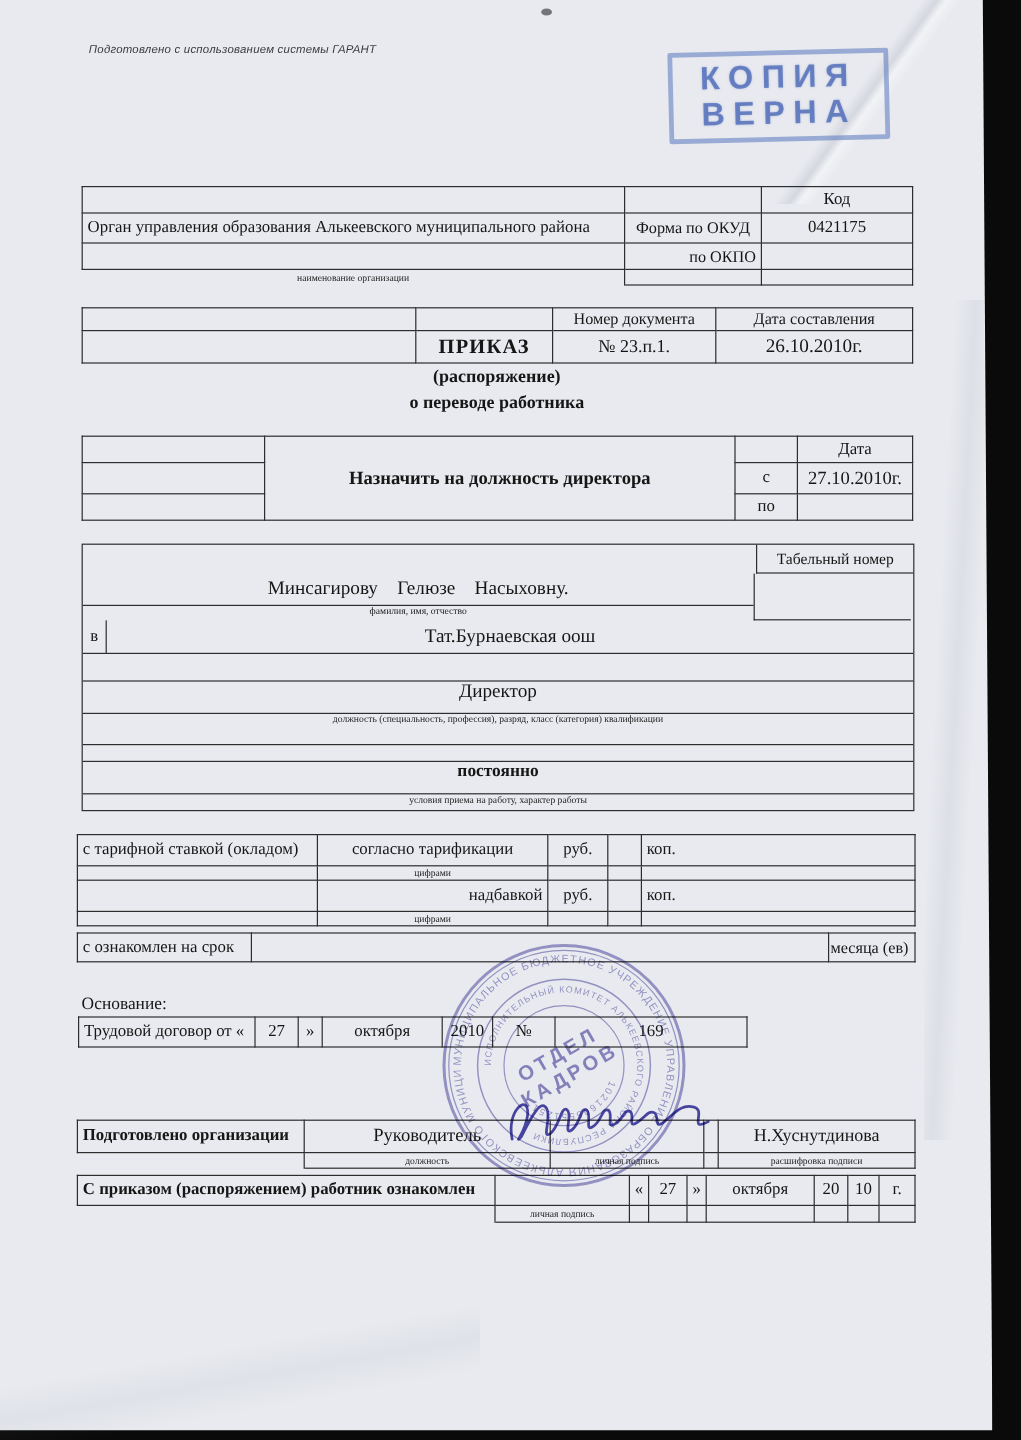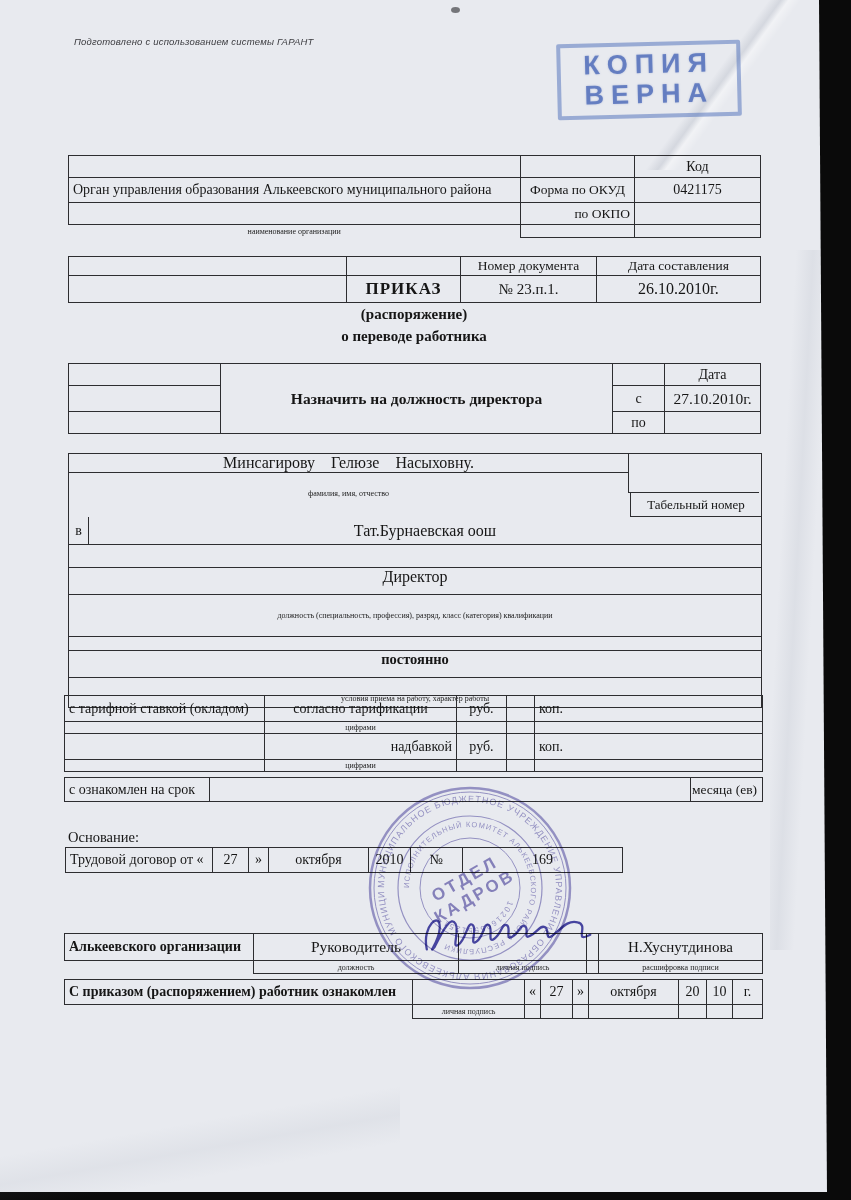--- a/index.html
+++ b/index.html
@@ -22,21 +22,21 @@
   
   .copystamp{position:absolute;left:557px;top:42px;width:176px;padding:3px 0 5px 0;
          border:4px solid rgba(88,118,190,.55);transform:rotate(-1.4deg);
          text-align:center;font-family:"Liberation Sans",sans-serif;font-weight:bold;
          font-size:27px;line-height:30px;letter-spacing:7px;color:rgba(77,106,185,.78);
          text-shadow:0 0 2px rgba(77,106,185,.35);border-radius:2px;}
   
   table.t{position:absolute;border-collapse:collapse;table-layout:fixed;font-size:14px;color:#161616;}
   table.t td{border:1px solid #2d2d30;padding:0 4px;vertical-align:middle;overflow:hidden;white-space:nowrap;}
   td.c{text-align:center;} td.r{text-align:right;}
-  td.cap,div.cap{font-size:8px;text-align:center;color:#222;padding:0 2px;margin-top:16px;}
+  td.cap,div.cap{font-size:8px;text-align:center;color:#222;padding:0 2px;}
   .b{font-weight:bold;}
   .pre{white-space:pre;}
   .big{font-size:16px;}
   .subtitle{position:absolute;left:68px;width:692px;text-align:center;font-weight:bold;font-size:15px;}
   
   .t4{position:absolute;left:68px;top:453px;width:692px;border:1px solid #2d2d30;font-size:14px;}
   .t4 .row{display:flex;align-items:stretch;}
   .t4 .fill{flex:1;}
   .t4 .cell{box-sizing:border-box;}
   .cen{display:flex;align-items:center;justify-content:center;}
@@ -138,30 +138,30 @@
     </tr>
     <tr style="height:22px">
       <td></td>
       <td class="c">по</td>
       <td></td>
     </tr>
   </tbody>
     </table>
 
   <div class="t4">
+    <div class="row" style="height:24px">
+      <div class="fill"></div>
+      <div class="cell cen bl bb" style="width:131px;font-size:13px">Табельный номер</div>
+    </div>
     <div class="row" style="height:39px">
       <div class="cell" style="width:559px;display:flex;flex-direction:column">
         <div class="cen bb pre big" style="height:26px;word-spacing:4px">Минсагирову  Гелюзе  Насыховну.</div>
         <div class="cap" style="height:12px">фамилия, имя, отчество</div>
       </div>
       <div class="cell bl bb" style="width:131px"></div>
-    </div>
-    <div class="row" style="height:24px">
-      <div class="fill"></div>
-      <div class="cell cen bl bb" style="width:131px;font-size:13px">Табельный номер</div>
     </div>
     <div class="row" style="height:28px">
       <div class="cell cen br bb" style="width:20px">в</div>
       <div class="fill cen bb big">Тат.Бурнаевская оош</div>
     </div>
     <div class="row bb" style="height:22px"></div>
     <div class="row cen bb big" style="height:26px">Директор</div>
     <div class="row cap cen" style="height:12px">должность (специальность, профессия), разряд, класс (категория) квалификации</div>
     <div class="row bb" style="height:13px"></div>
     <div class="row bb" style="height:13px"></div>
@@ -251,21 +251,21 @@
   <table class="t" style="left:64px;top:933px;width:698px">
     <colgroup>
         <col style="width:189px">
         <col style="width:205px">
         <col style="width:128px">
         <col style="width:12px">
         <col style="width:164px">
       </colgroup>
     <tbody>
         <tr style="height:27px">
-      <td class="b">Алькеевского организации</td>
+      <td class="b">Подготовлено организации</td>
       <td class="c" style="font-size:15.5px">Руководитель</td>
       <td></td>
       <td></td>
       <td class="c" style="font-size:15px">Н.Хуснутдинова</td>
     </tr>
     <tr style="height:13px">
       <td style="border-bottom:none;border-left:none"></td>
       <td class="cap">должность</td>
       <td class="cap">личная подпись</td>
       <td></td>

